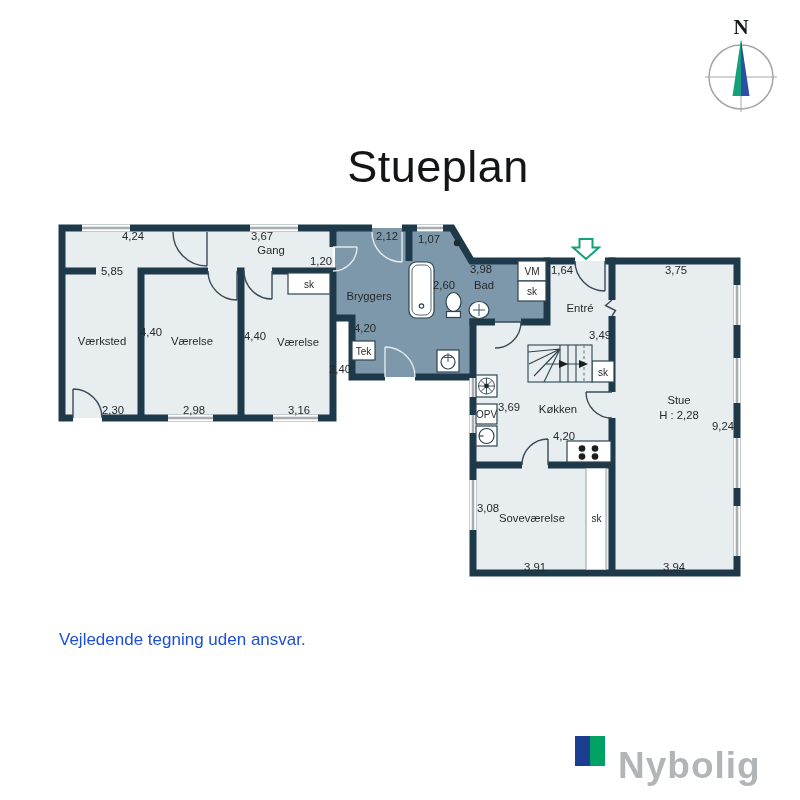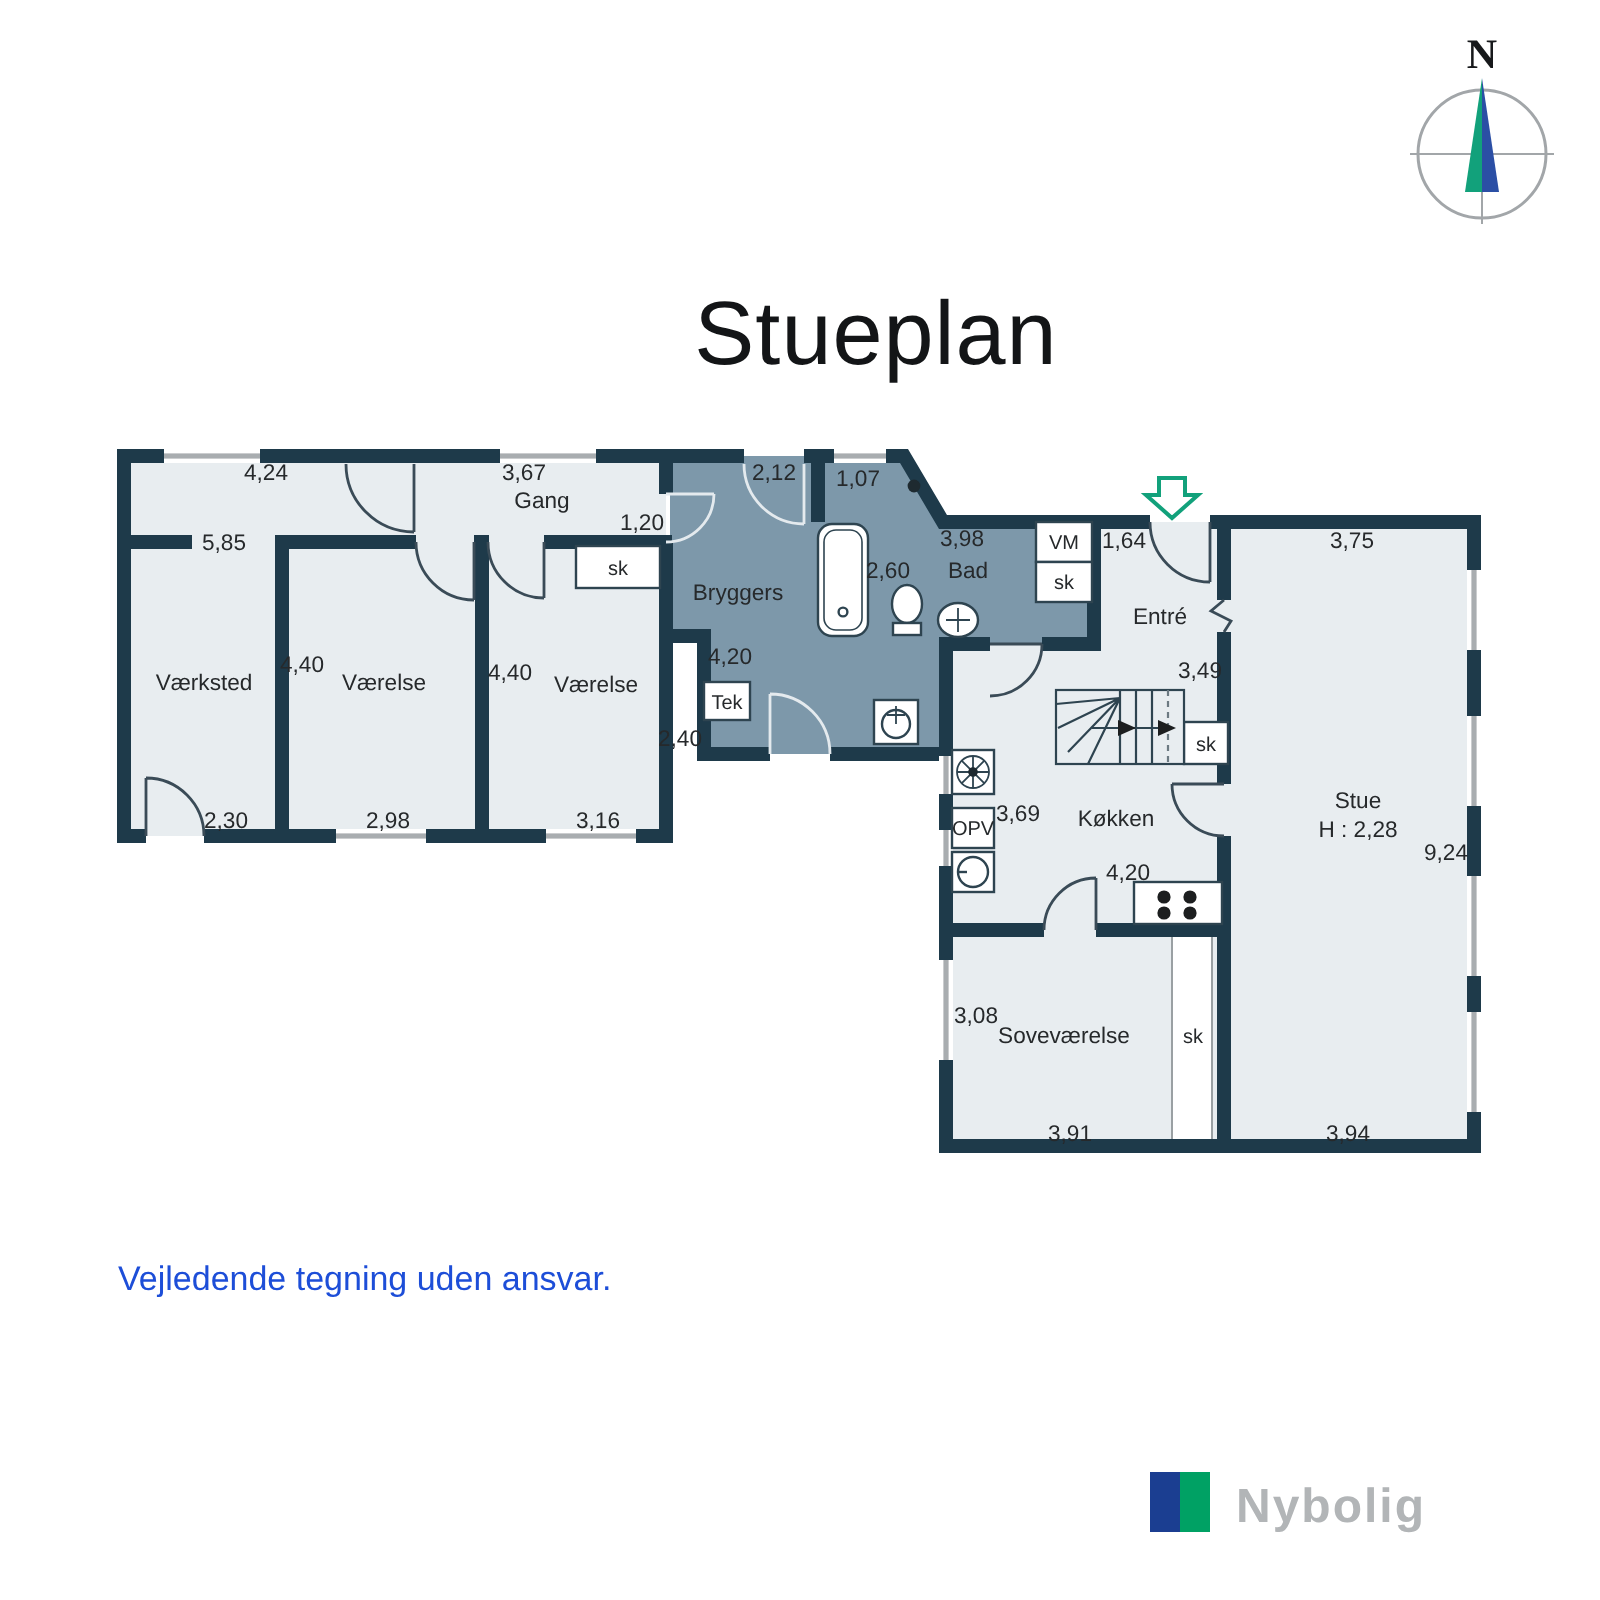--- a/index.html
+++ b/index.html
@@ -6,22 +6,22 @@
   #stage{position:relative;width:800px;height:800px;background:#ffffff;overflow:hidden;
          font-family:"Liberation Sans","DejaVu Sans",sans-serif;}
   #plan-title{position:absolute;left:0;top:141px;width:876px;text-align:center;
               font-size:45px;font-weight:400;color:#131517;letter-spacing:0.5px;}
   #disclaimer{position:absolute;left:59px;top:589px;font-size:17px;color:#1d4ed8;margin-top:41px;}
   #logo{position:absolute;left:575px;top:736px;display:flex;align-items:flex-start;}
   #logo .square{width:30px;height:30px;display:flex;}
   #logo .half{width:15px;height:30px;}
   #logo .half.blue{background:#1b3e91;}
   #logo .half.green{background:#00a164;}
-  #logo .brand{margin-left:13px;font-size:24px;font-weight:700;color:#b2b5b7;
-               letter-spacing:1px;line-height:30px;margin-top:3px;}
+  #logo .brand{margin-left:13px;font-size:37px;font-weight:700;color:#b2b5b7;
+               letter-spacing:1px;line-height:30px;margin-top:15px;}
   svg{position:absolute;left:0;top:0;}
   .room-label{font-size:11.3px;fill:#26292b;}
   .meas{font-size:11.3px;fill:#26292b;}
   .small-label{font-size:10px;fill:#26292b;}
   .compass-n{font-family:"Liberation Serif","DejaVu Serif",serif;font-size:21px;font-weight:600;fill:#17191b;}
 </style>
 </head>
 <body>
 
 <div id="stage">

